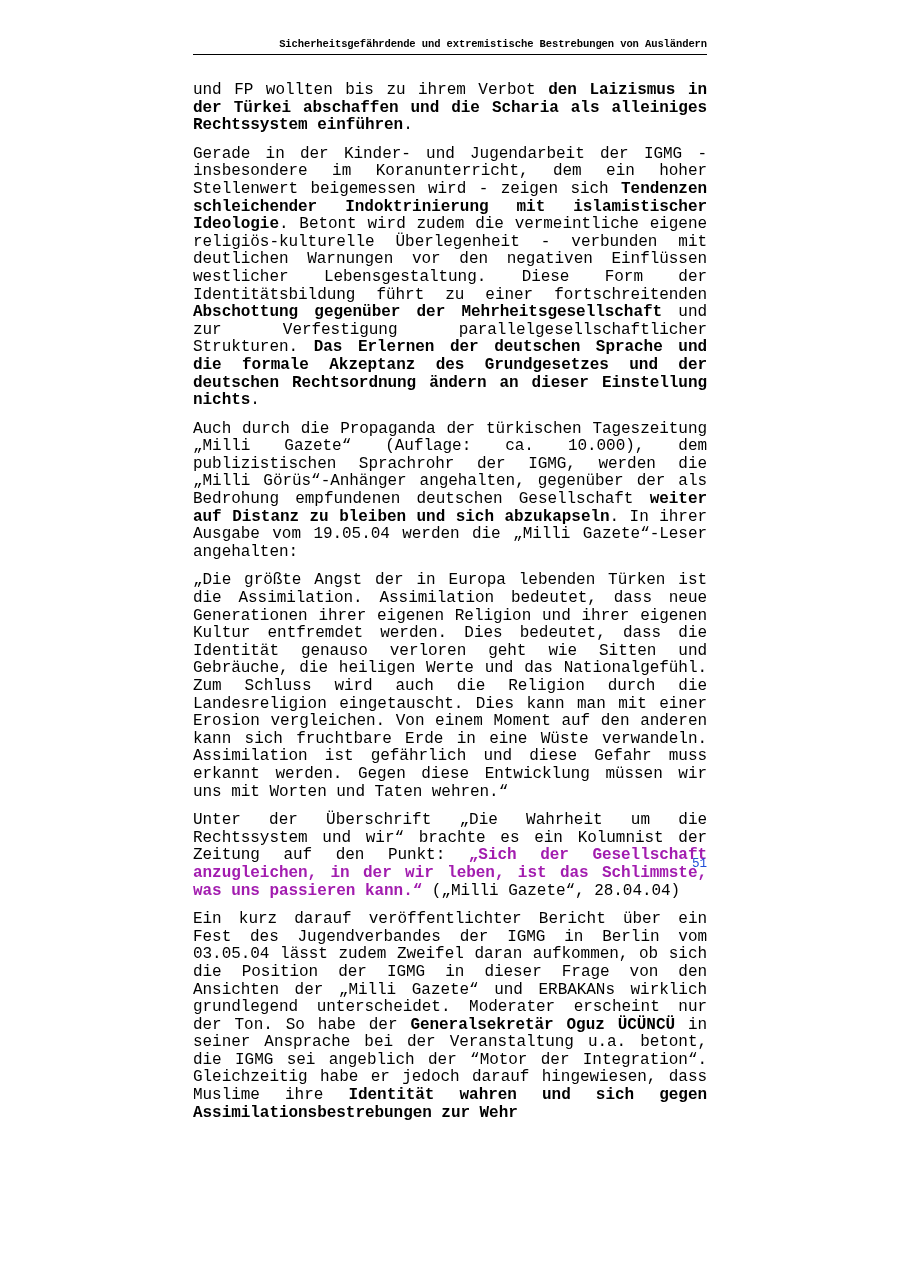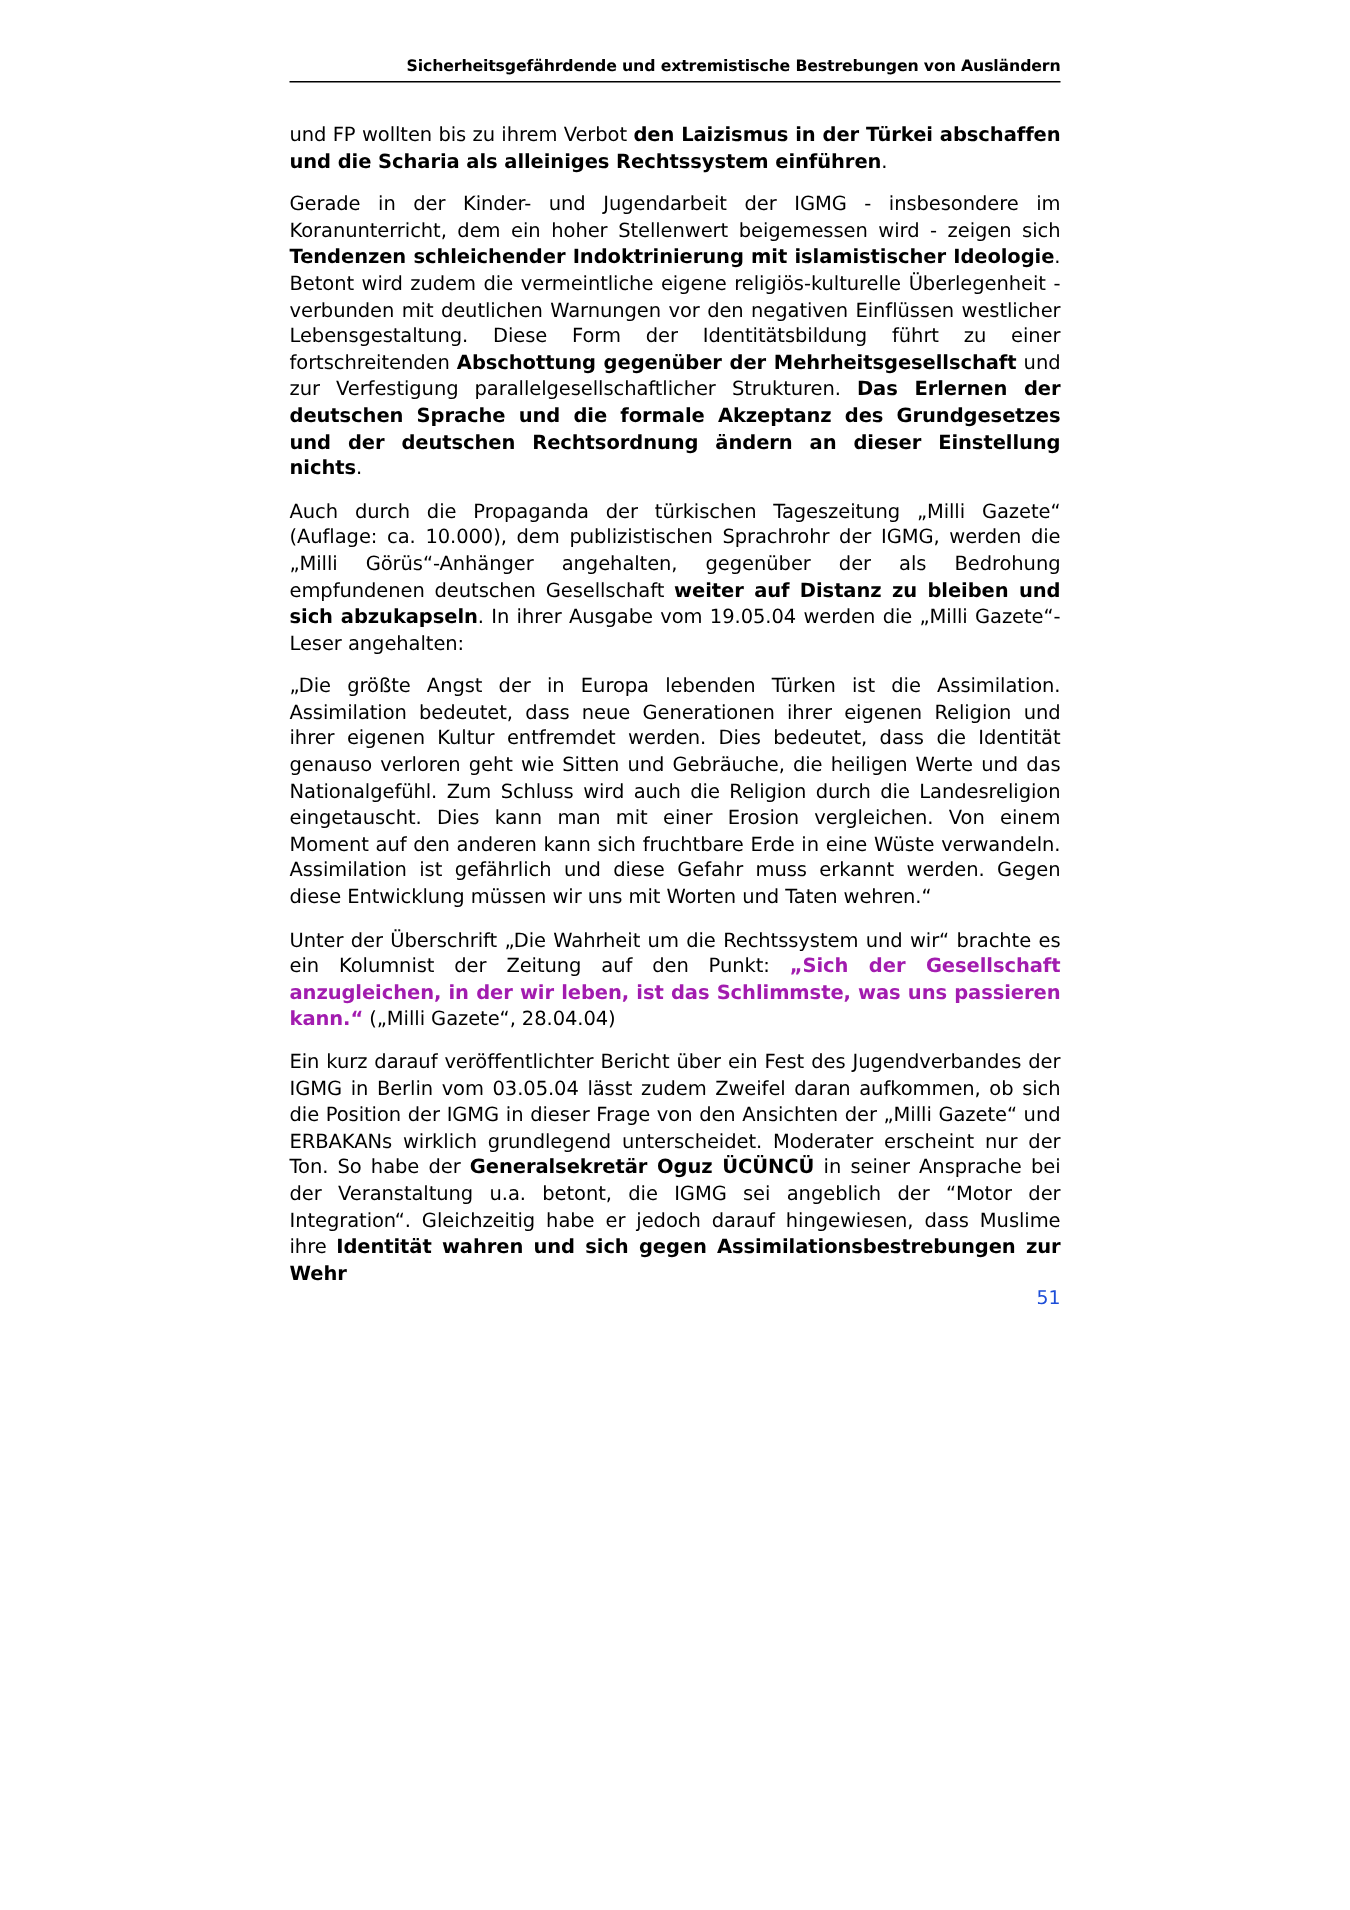--- a/index.html
+++ b/index.html
@@ -11,20 +11,21 @@
     width: 900px;
     height: 1273px;
     font-family: "DejaVu Sans", sans-serif;
     color: #000000;
   }
   .page {
     position: relative;
     width: 900px;
     height: 1273px;
     box-sizing: border-box;
+    font-family: Liberation Mono, monospace;
   }
   .header {
     position: absolute;
     left: 193px;
     top: 38px;
     width: 514px;
     text-align: right;
     font-size: 10.5px;
     font-weight: bold;
     letter-spacing: -0.1px;
@@ -33,21 +34,21 @@
     border-bottom: 1.6px solid #000;
   }
   .content {
     position: absolute;
     left: 193px;
     top: 82px;
     width: 514px;
   }
   p.para {
     margin: 0 0 11px 0;
-    font-size: 13px;
+    font-size: 16px;
     line-height: 17.6px;
     text-align: justify;
     text-justify: inter-word;
     letter-spacing: -0.05px;
     -webkit-hyphens: none;
     hyphens: none;
   }
   p.para:last-child {
     margin-bottom: 0;
   }

